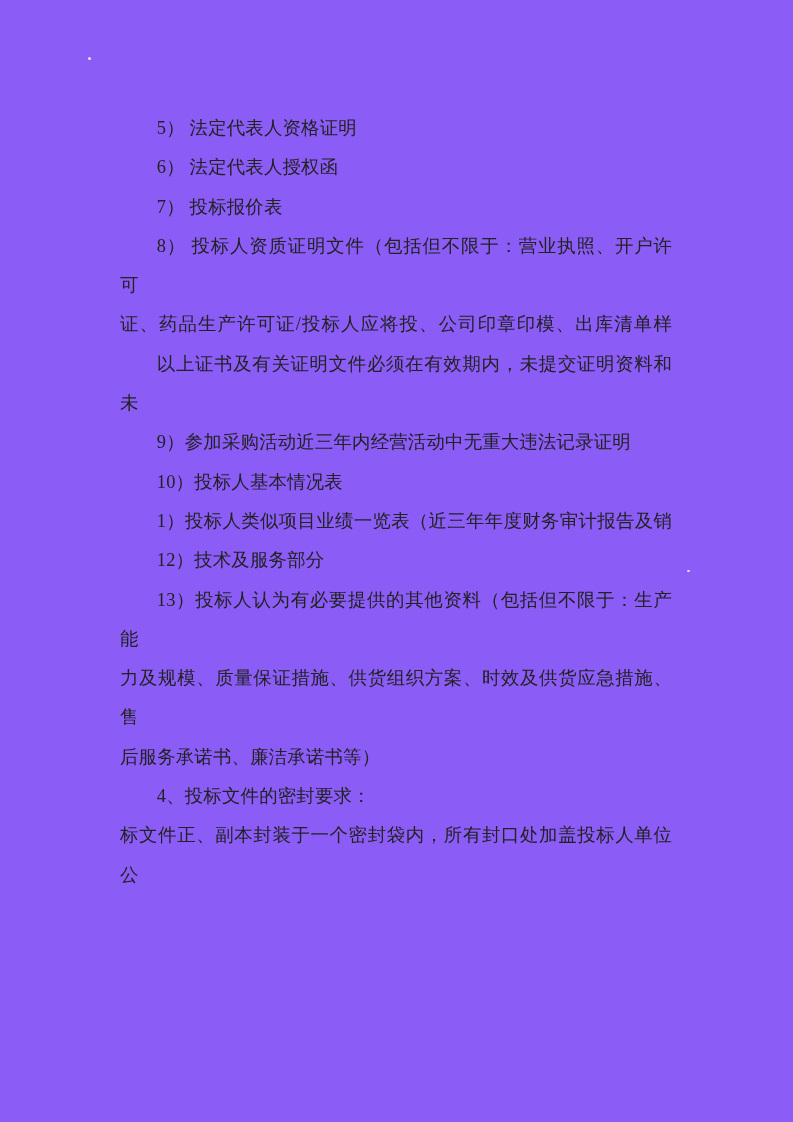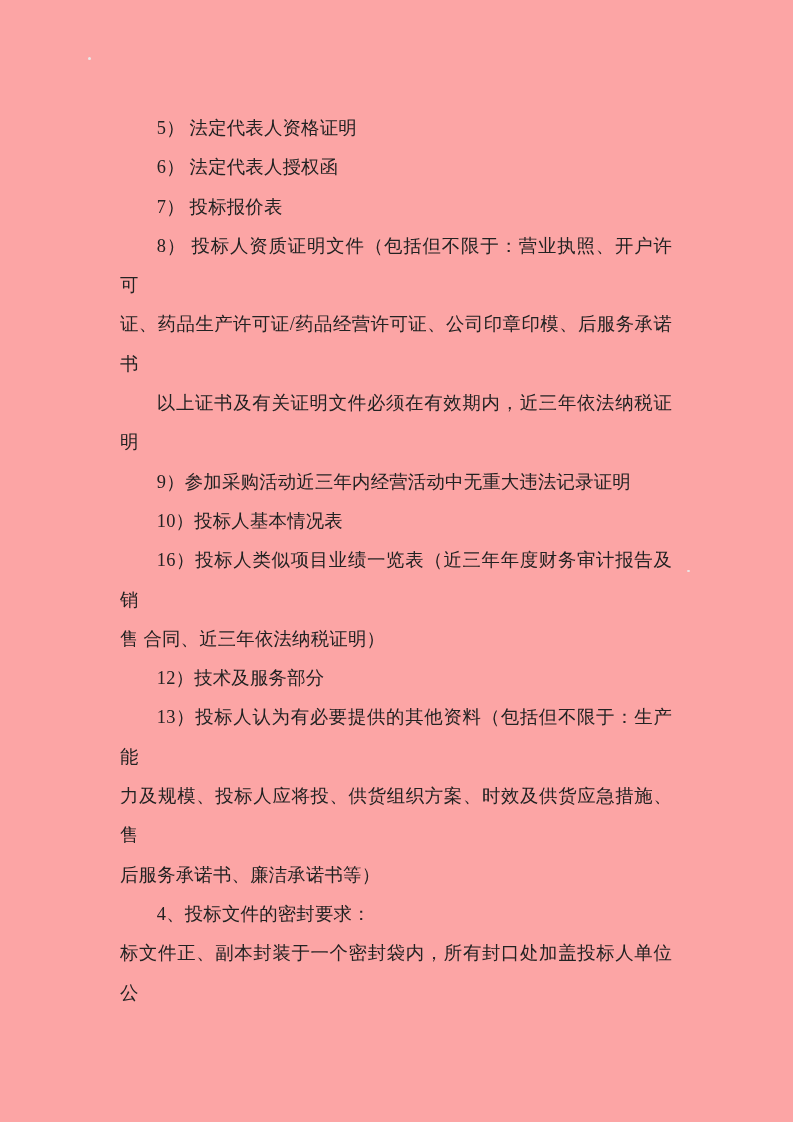--- a/index.html
+++ b/index.html
@@ -4,21 +4,21 @@
 <style>
   html, body {
     margin: 0;
     padding: 0;
     background: #ffffff;
   }
   .page {
     position: relative;
     width: 793px;
     height: 1122px;
-    background: #fca5a5;
+    background: #8b5cf6;
     overflow: hidden;
     font-family: "Liberation Serif", "DejaVu Serif", serif;
     color: #222222;
   }
   .doc-body {
     position: absolute;
     left: 120px;
     top: 109px;
     width: 552px;
     font-size: 18.4px;
@@ -47,29 +47,28 @@
 </style>
 </head>
 <body>
 
 <div class="page">
   <div class="doc-body">
     <div class="line indent">5） 法定代表人资格证明</div>
     <div class="line indent">6） 法定代表人授权函</div>
     <div class="line indent">7） 投标报价表</div>
     <div class="line indent fill">8） 投标人资质证明文件（包括但不限于：营业执照、开户许可</div>
-    <div class="line fill">证、药品生产许可证/药品经营许可证、公司印章印模、后服务承诺书</div>
-    <div class="line indent fill">以上证书及有关证明文件必须在有效期内，近三年依法纳税证明</div>
+    <div class="line fill">证、药品生产许可证/投标人应将投、公司印章印模、出库清单样</div>
+    <div class="line indent fill">以上证书及有关证明文件必须在有效期内，未提交证明资料和未</div>
     <div class="line indent">9）参加采购活动近三年内经营活动中无重大违法记录证明</div>
     <div class="line indent">10）投标人基本情况表</div>
-    <div class="line indent fill">16）投标人类似项目业绩一览表（近三年年度财务审计报告及销</div>
-    <div class="line">售 合同、近三年依法纳税证明）</div>
+    <div class="line indent fill">1）投标人类似项目业绩一览表（近三年年度财务审计报告及销</div>
     <div class="line indent">12）技术及服务部分</div>
     <div class="line indent fill">13）投标人认为有必要提供的其他资料（包括但不限于：生产能</div>
-    <div class="line fill">力及规模、投标人应将投、供货组织方案、时效及供货应急措施、售</div>
+    <div class="line fill">力及规模、质量保证措施、供货组织方案、时效及供货应急措施、售</div>
     <div class="line">后服务承诺书、廉洁承诺书等）</div>
     <div class="line indent">4、投标文件的密封要求：</div>
     <div class="line fill">标文件正、副本封装于一个密封袋内，所有封口处加盖投标人单位公</div>
 
   </div>
 
   <div class="scan-speck" style="left:88px;  top:57px;  width:3px; height:3px;"></div>
   <div class="scan-speck" style="left:687px; top:570px; width:3px; height:2px;"></div>
   <div class="scan-speck" style="left:365px; top:1122px;width:0;   height:0;"></div>
 </div>

